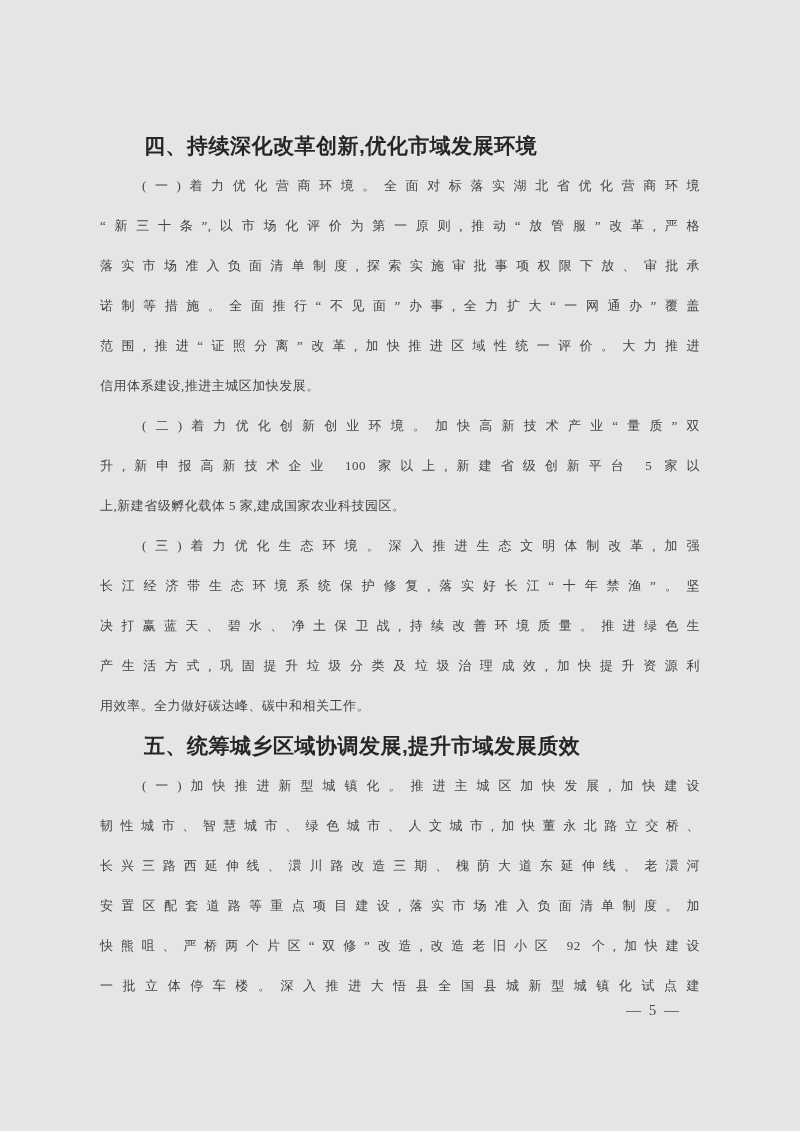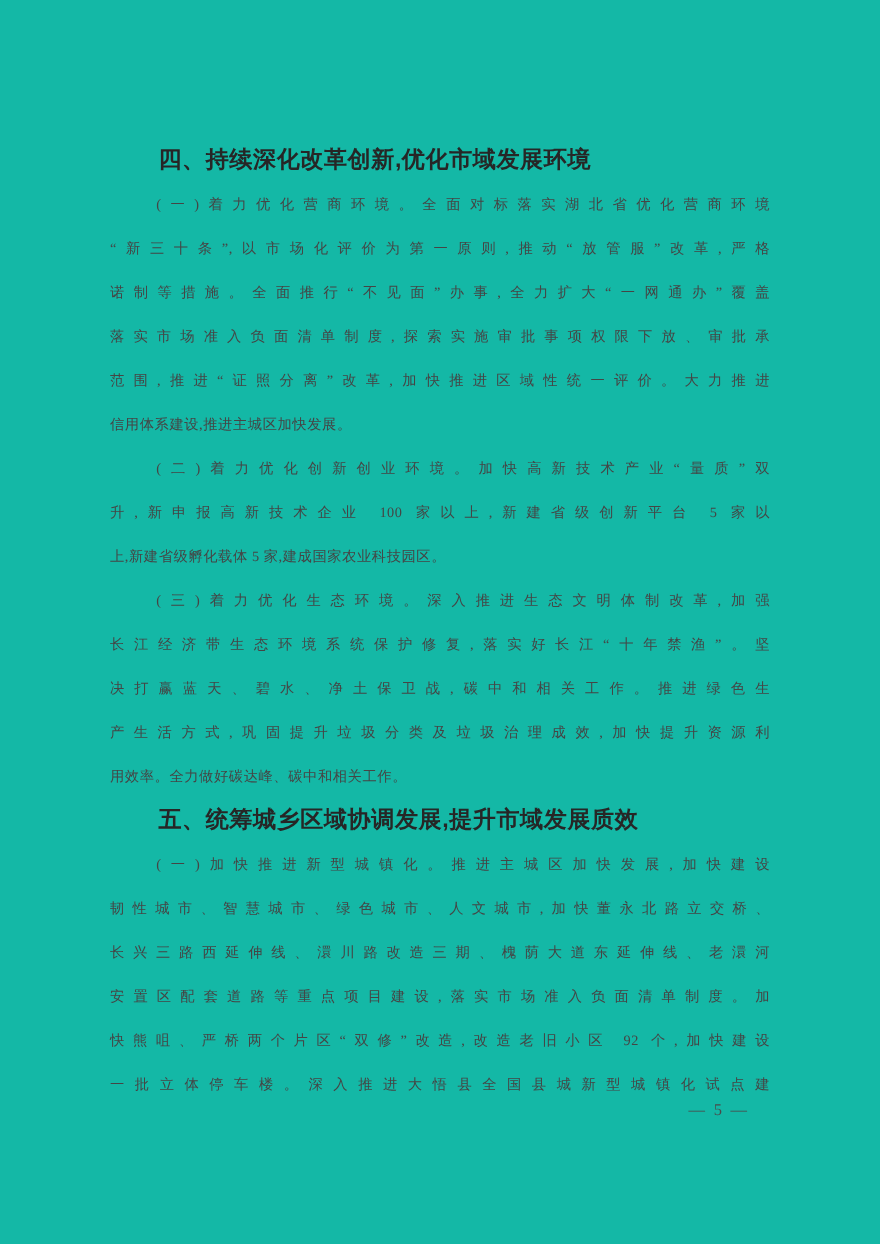--- a/index.html
+++ b/index.html
@@ -3,21 +3,21 @@
 <meta charset="utf-8">
 <style>
   html, body {
     margin: 0;
     padding: 0;
   }
   .page {
     position: relative;
     width: 800px;
     height: 1131px;
-    background: #14b8a6;
+    background: #e5e5e5;
     overflow: hidden;
     font-family: "Liberation Serif", "DejaVu Serif", serif;
   }
   .content {
     position: absolute;
     left: 100px;
     top: 126px;
     width: 600px;
   }
   .line {
@@ -59,34 +59,34 @@
 </style>
 </head>
 <body>
 
 <div class="page">
   <div class="content">
       <div class="line heading">四、持续深化改革创新,优化市域发展环境</div>
       <div class="paragraph">
         <div class="line body-line indent">(一)着力优化营商环境。全面对标落实湖北省优化营商环境</div>
         <div class="line body-line">“新三十条”,以市场化评价为第一原则,推动“放管服”改革,严格</div>
+        <div class="line body-line">落实市场准入负面清单制度,探索实施审批事项权限下放、审批承</div>
         <div class="line body-line">诺制等措施。全面推行“不见面”办事,全力扩大“一网通办”覆盖</div>
-        <div class="line body-line">落实市场准入负面清单制度,探索实施审批事项权限下放、审批承</div>
         <div class="line body-line">范围,推进“证照分离”改革,加快推进区域性统一评价。大力推进</div>
         <div class="line body-line last">信用体系建设,推进主城区加快发展。</div>
       </div>
       <div class="paragraph">
         <div class="line body-line indent">(二)着力优化创新创业环境。加快高新技术产业“量质”双</div>
         <div class="line body-line">升,新申报高新技术企业 100 家以上,新建省级创新平台 5 家以</div>
         <div class="line body-line last">上,新建省级孵化载体 5 家,建成国家农业科技园区。</div>
       </div>
       <div class="paragraph">
         <div class="line body-line indent">(三)着力优化生态环境。深入推进生态文明体制改革,加强</div>
         <div class="line body-line">长江经济带生态环境系统保护修复,落实好长江“十年禁渔”。坚</div>
-        <div class="line body-line">决打赢蓝天、碧水、净土保卫战,碳中和相关工作。推进绿色生</div>
+        <div class="line body-line">决打赢蓝天、碧水、净土保卫战,持续改善环境质量。推进绿色生</div>
         <div class="line body-line">产生活方式,巩固提升垃圾分类及垃圾治理成效,加快提升资源利</div>
         <div class="line body-line last">用效率。全力做好碳达峰、碳中和相关工作。</div>
       </div>
       <div class="line heading">五、统筹城乡区域协调发展,提升市域发展质效</div>
       <div class="paragraph">
         <div class="line body-line indent">(一)加快推进新型城镇化。推进主城区加快发展,加快建设</div>
         <div class="line body-line">韧性城市、智慧城市、绿色城市、人文城市,加快董永北路立交桥、</div>
         <div class="line body-line">长兴三路西延伸线、澴川路改造三期、槐荫大道东延伸线、老澴河</div>
         <div class="line body-line">安置区配套道路等重点项目建设,落实市场准入负面清单制度。加</div>
         <div class="line body-line">快熊咀、严桥两个片区“双修”改造,改造老旧小区 92 个,加快建设</div>

